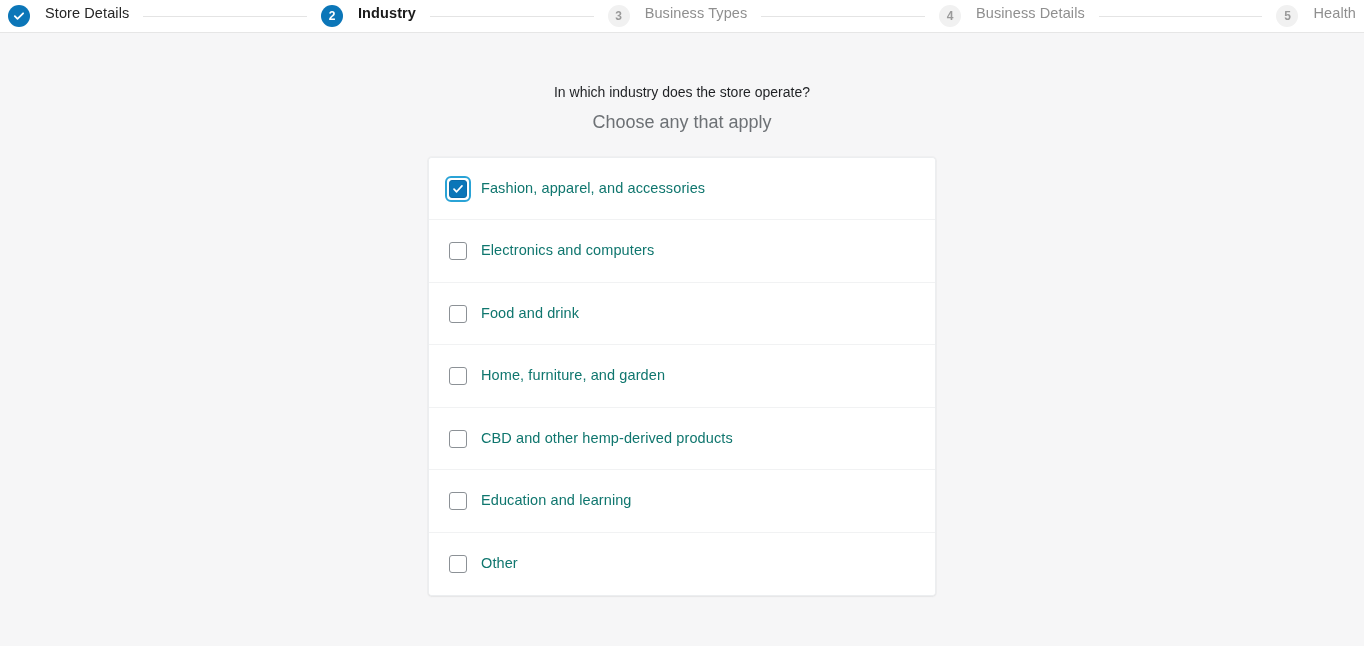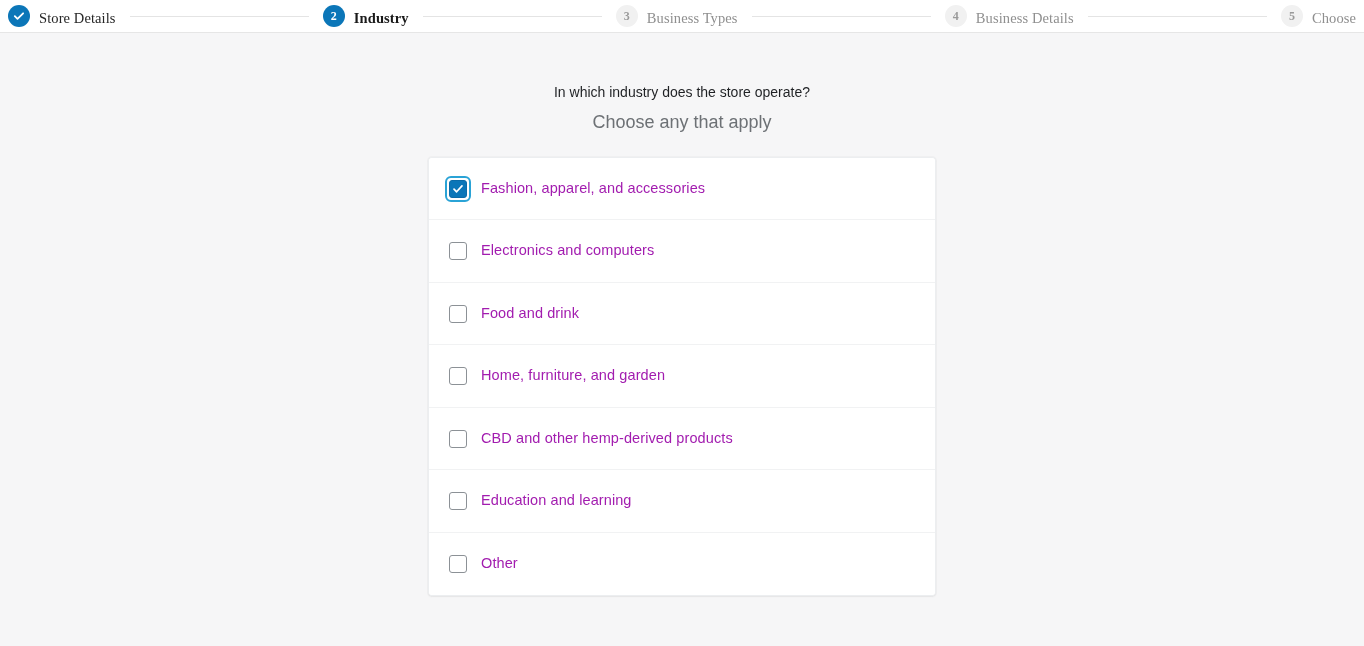--- a/index.html
+++ b/index.html
@@ -30,25 +30,24 @@
 
   .stepper-track {
     display: flex;
     align-items: center;
     width: 100%;
     height: 100%;
   }
 
   .step {
     display: flex;
-    align-items: flex-end;
+    align-items: flex-start;
     flex: 0 0 auto;
-    gap: 9px;
+    gap: 15px;
     white-space: nowrap;
-    font-family: Liberation Serif, serif;
   }
 
   .step-marker {
     width: 22px;
     height: 22px;
     border-radius: 50%;
     display: flex;
     align-items: center;
     justify-content: center;
     font-size: 12px;
@@ -175,21 +174,21 @@
     top: -4px;
     right: -4px;
     bottom: -4px;
     border: 2px solid #2aa3d6;
     border-radius: 6px;
     pointer-events: none;
   }
 
   .option-label {
     font-size: 14.5px;
-    color: #a21caf;
+    color: #0f766e;
     letter-spacing: 0.1px;
     line-height: 1.2;
   }
 </style>
 </head>
 <body>
 
 <div class="stepper-bar">
   <div class="stepper-track" id="stepper-track">
       <div class="step">
@@ -211,21 +210,21 @@
         <div class="step-label todo">Business Types</div>
       </div>
       <div class="step-connector"></div>
       <div class="step">
         <div class="step-marker todo">4</div>
         <div class="step-label todo">Business Details</div>
       </div>
       <div class="step-connector"></div>
       <div class="step">
         <div class="step-marker todo">5</div>
-        <div class="step-label todo">Choose</div>
+        <div class="step-label todo">Health</div>
       </div>
     </div>
 </div>
 
 <div class="content">
 
   <h1 class="page-title">In which industry does the store operate?</h1>
 
   <div class="page-subtitle">Choose any that apply</div>
 

